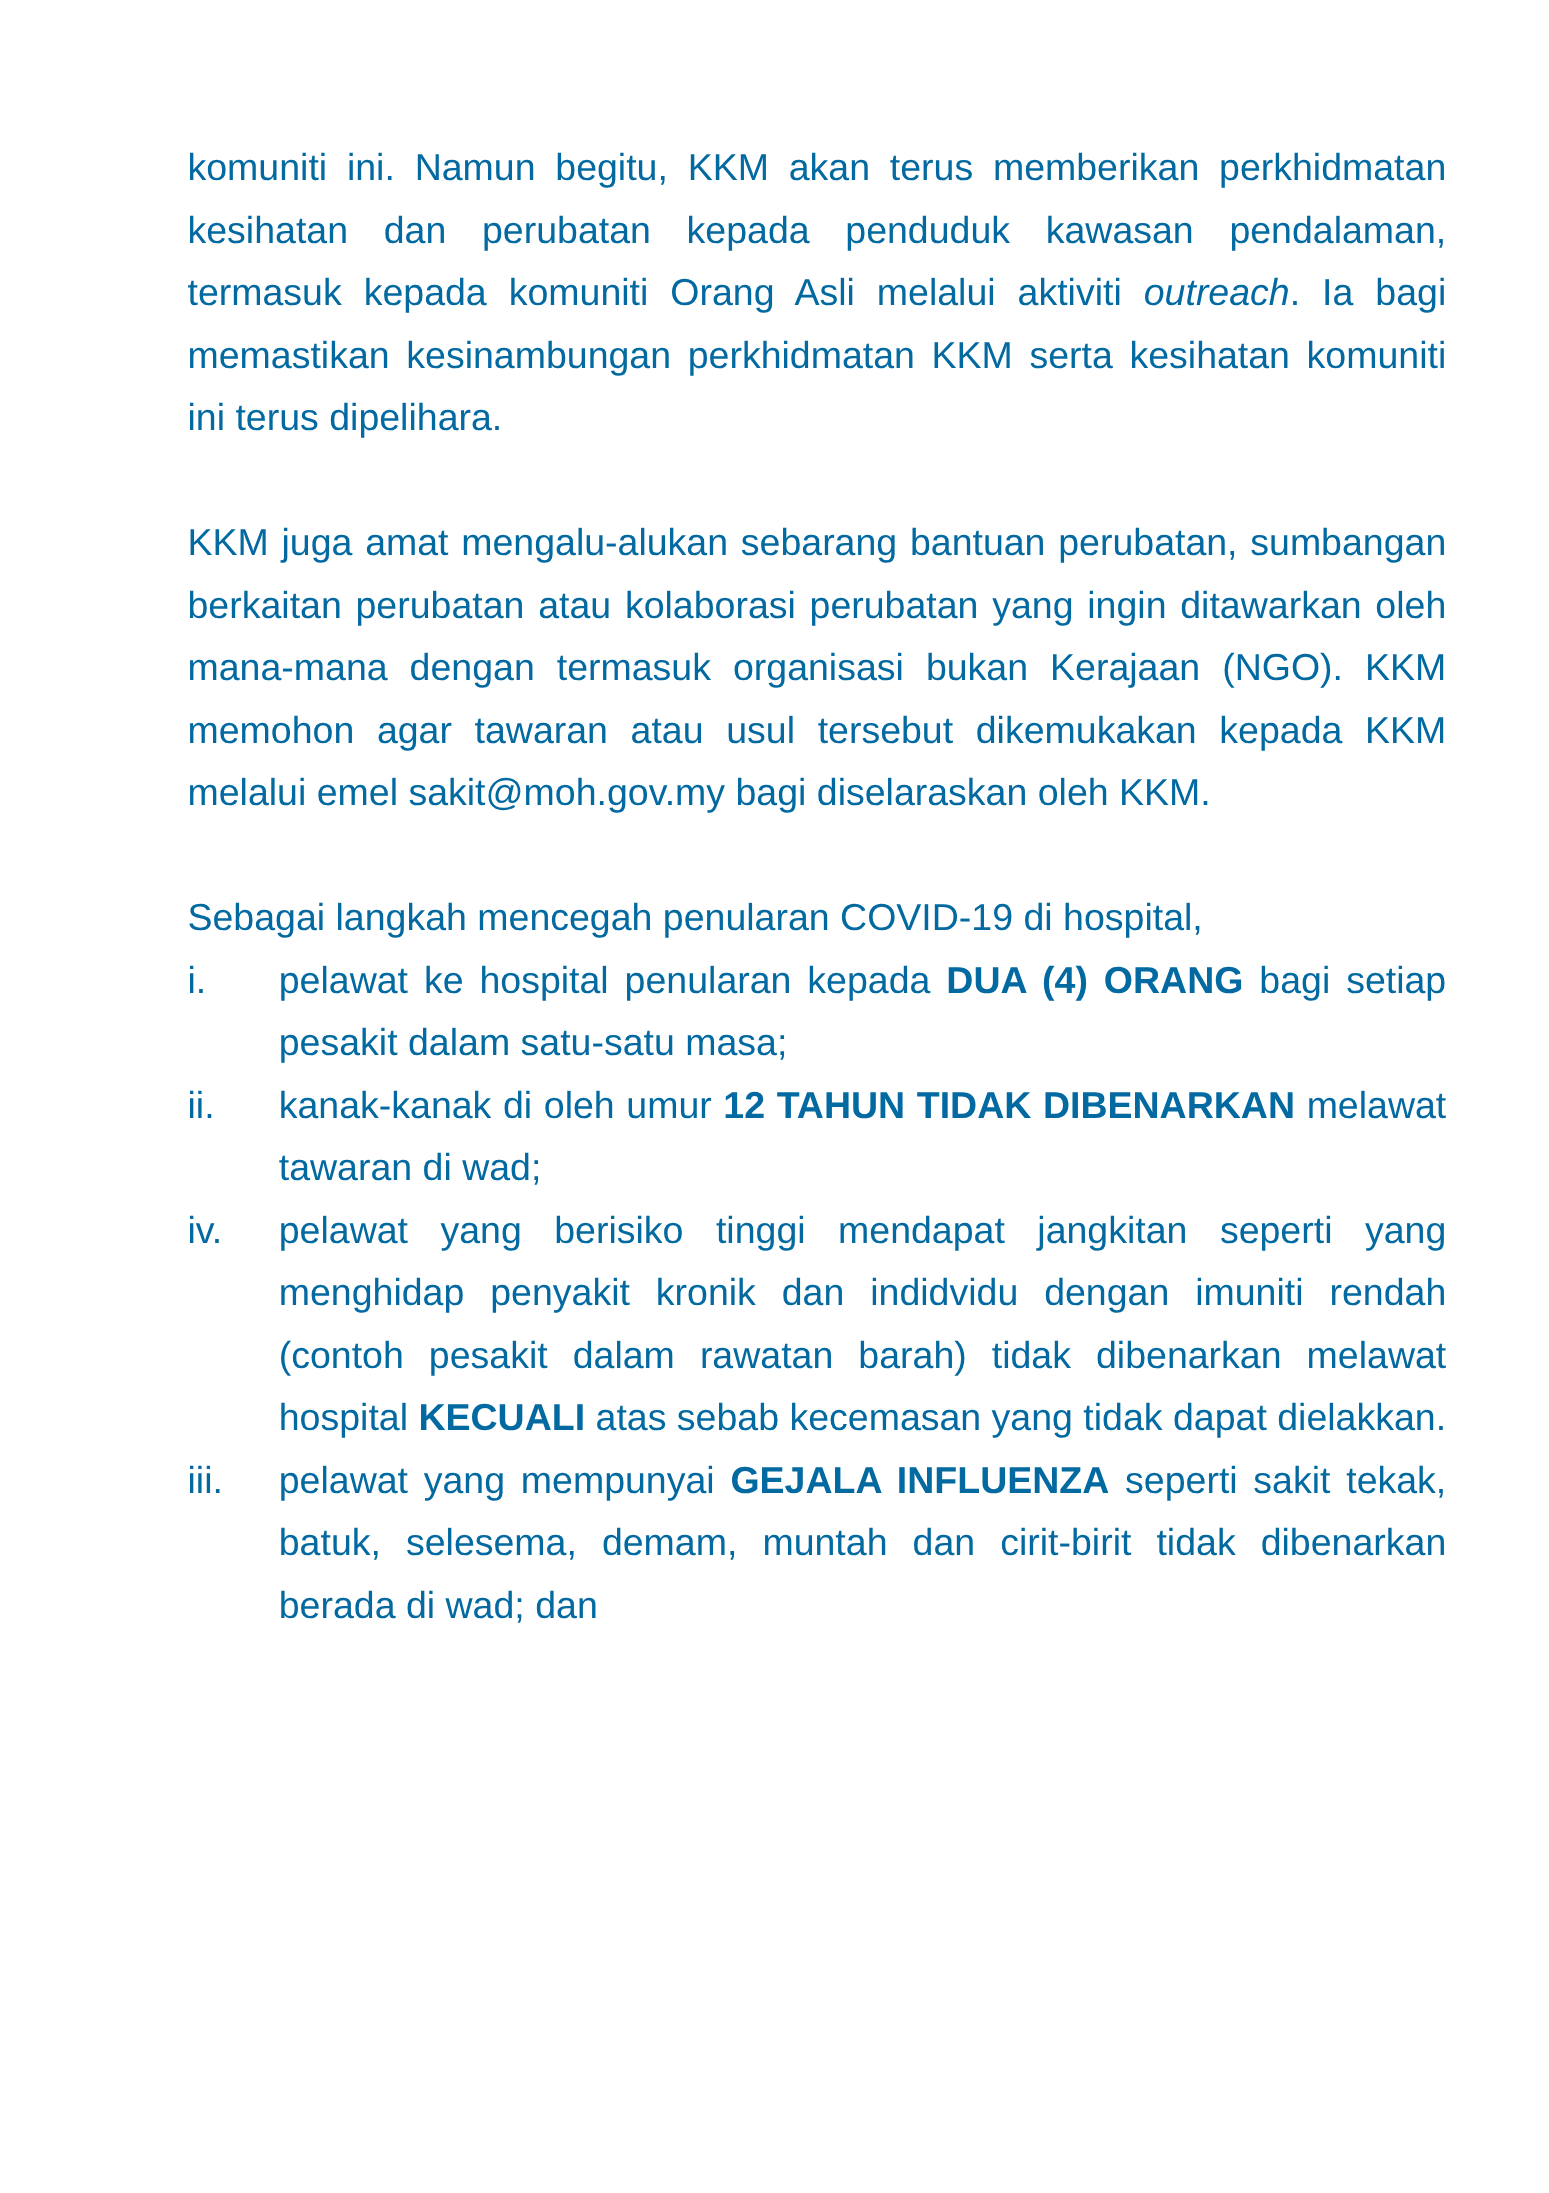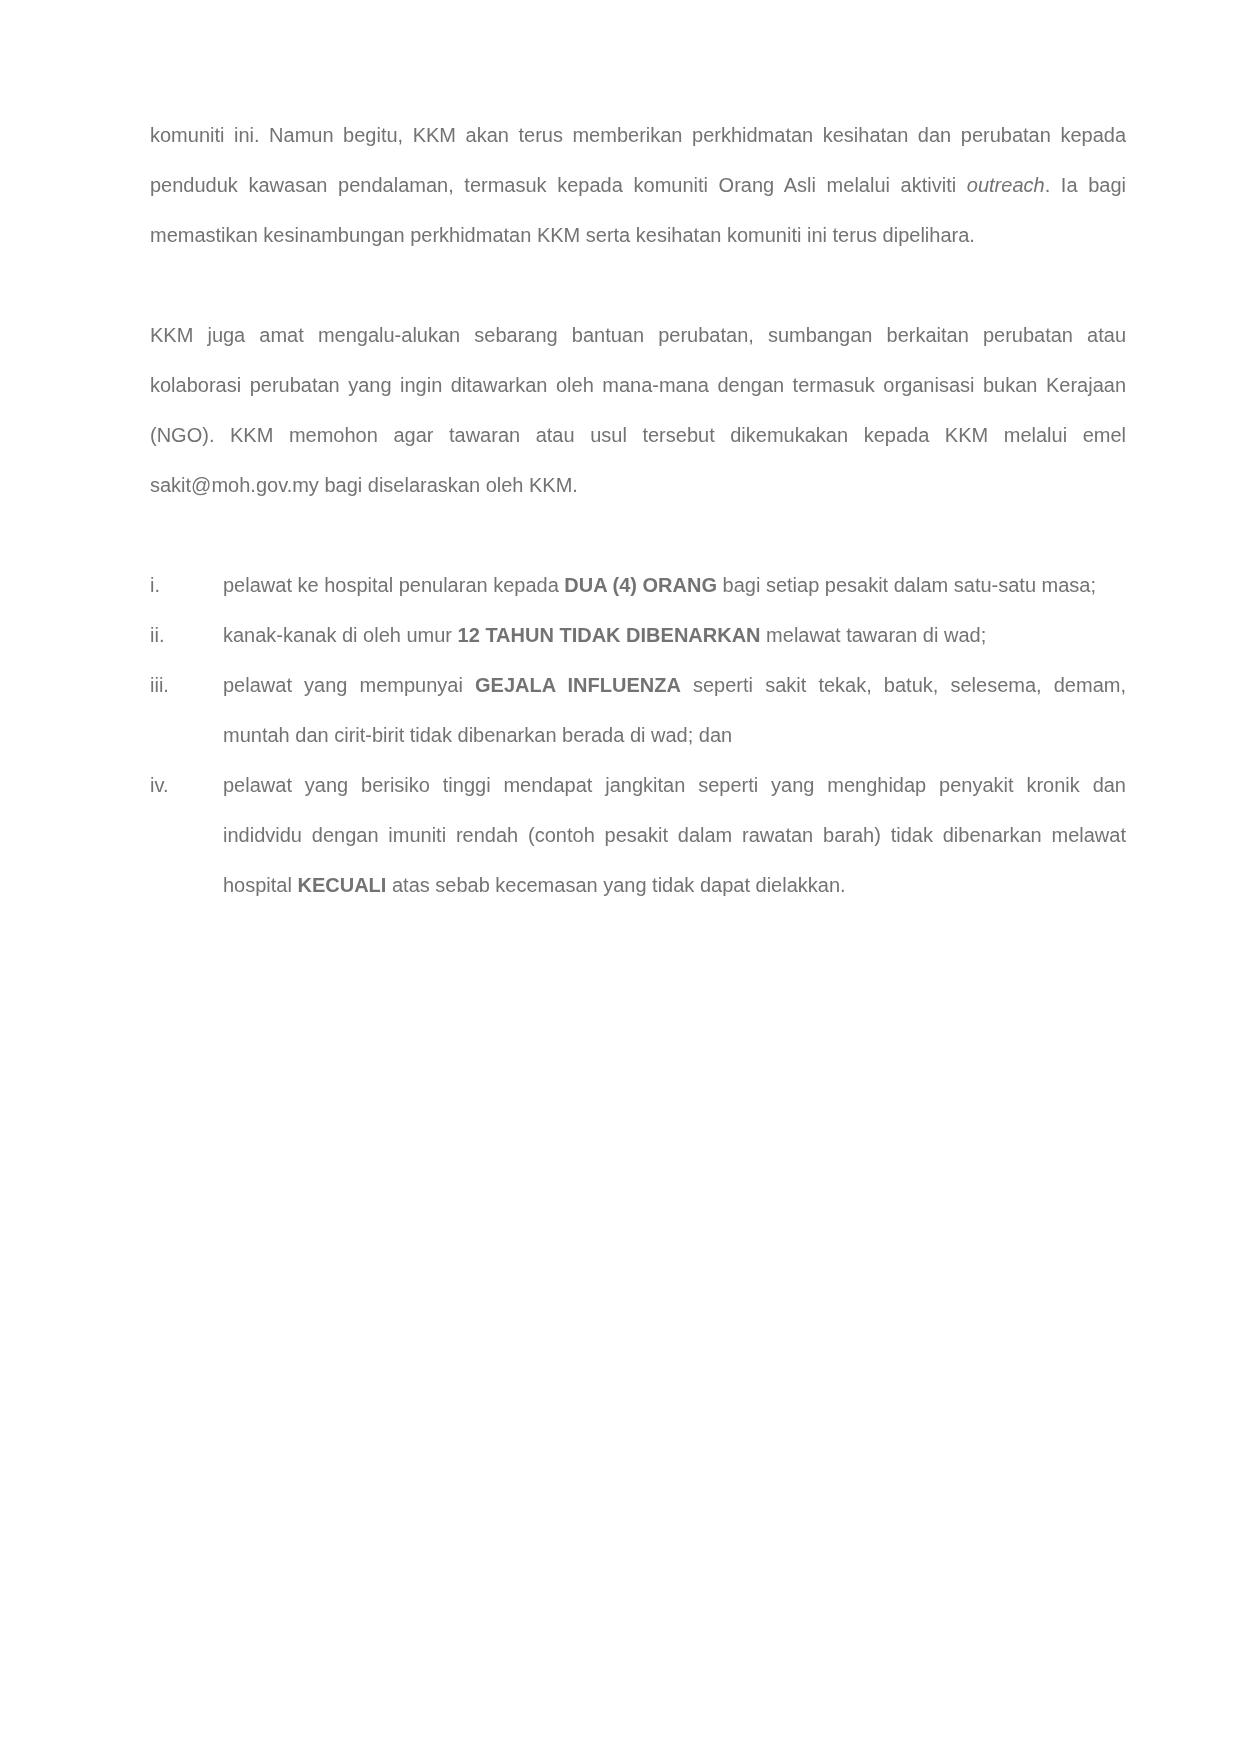--- a/index.html
+++ b/index.html
@@ -8,25 +8,25 @@
     background: #e8e8e8;
   }
   .page {
     position: relative;
     width: 1239px;
     height: 1754px;
     background: #ffffff;
     margin: 0 auto;
     overflow: hidden;
     box-sizing: border-box;
-    padding: 110px 113px 0 150px;
+    padding: 110px 82px 0 150px;
     font-family: "Liberation Sans", sans-serif;
-    font-size: 20px;
+    font-size: 30px;
     line-height: 50px;
-    color: #737373;
+    color: #0369a1;
     text-align: justify;
   }
   .para {
     margin: 0 0 50px 0;
   }
   .para.no-gap {
     margin-bottom: 0;
   }
   .seg-italic { font-style: italic; }
   .seg-bold { font-weight: bold; }
@@ -44,34 +44,35 @@
 </style>
 </head>
 <body>
 
 <div class="page">
 
   <p class="para"><span>komuniti ini. Namun begitu, KKM akan terus memberikan perkhidmatan kesihatan dan perubatan kepada penduduk kawasan pendalaman, termasuk kepada komuniti Orang Asli melalui aktiviti </span><span class="seg-italic">outreach</span><span>. Ia bagi memastikan kesinambungan perkhidmatan KKM serta kesihatan komuniti ini terus dipelihara.</span></p>
 
   <p class="para"><span>KKM juga amat mengalu-alukan sebarang bantuan perubatan, sumbangan berkaitan perubatan atau kolaborasi perubatan yang ingin ditawarkan oleh mana-mana dengan termasuk organisasi bukan Kerajaan (NGO). KKM memohon agar tawaran atau usul tersebut dikemukakan kepada KKM melalui emel </span><span>sakit@moh.gov.my</span><span> bagi diselaraskan oleh KKM.</span></p>
 
+  <p class="para no-gap"><span>Sebagai langkah mencegah penularan COVID-19 di hospital,</span></p>
 
   <div class="doc-list">
 
     <div class="list-item">
       <span class="list-marker">i.</span><span>pelawat ke hospital penularan kepada </span><span class="seg-bold">DUA (4) ORANG</span><span> bagi setiap pesakit dalam satu-satu masa;</span>
     </div>
 
     <div class="list-item">
       <span class="list-marker">ii.</span><span>kanak-kanak di oleh umur </span><span class="seg-bold">12 TAHUN TIDAK DIBENARKAN</span><span> melawat tawaran di wad;</span>
     </div>
 
     <div class="list-item">
-      <span class="list-marker">iii.</span><span>pelawat yang mempunyai </span><span class="seg-bold">GEJALA INFLUENZA</span><span> seperti sakit tekak, batuk, selesema, demam, muntah dan cirit-birit tidak dibenarkan berada di wad; dan</span>
+      <span class="list-marker">iv.</span><span>pelawat yang berisiko tinggi mendapat jangkitan seperti yang menghidap penyakit kronik dan indidvidu dengan imuniti rendah (contoh pesakit dalam rawatan barah) tidak dibenarkan melawat hospital </span><span class="seg-bold">KECUALI</span><span> atas sebab kecemasan yang tidak dapat dielakkan.</span>
     </div>
 
     <div class="list-item">
-      <span class="list-marker">iv.</span><span>pelawat yang berisiko tinggi mendapat jangkitan seperti yang menghidap penyakit kronik dan indidvidu dengan imuniti rendah (contoh pesakit dalam rawatan barah) tidak dibenarkan melawat hospital </span><span class="seg-bold">KECUALI</span><span> atas sebab kecemasan yang tidak dapat dielakkan.</span>
+      <span class="list-marker">iii.</span><span>pelawat yang mempunyai </span><span class="seg-bold">GEJALA INFLUENZA</span><span> seperti sakit tekak, batuk, selesema, demam, muntah dan cirit-birit tidak dibenarkan berada di wad; dan</span>
     </div>
 
   </div>
 
 </div>
 
 </body></html>

